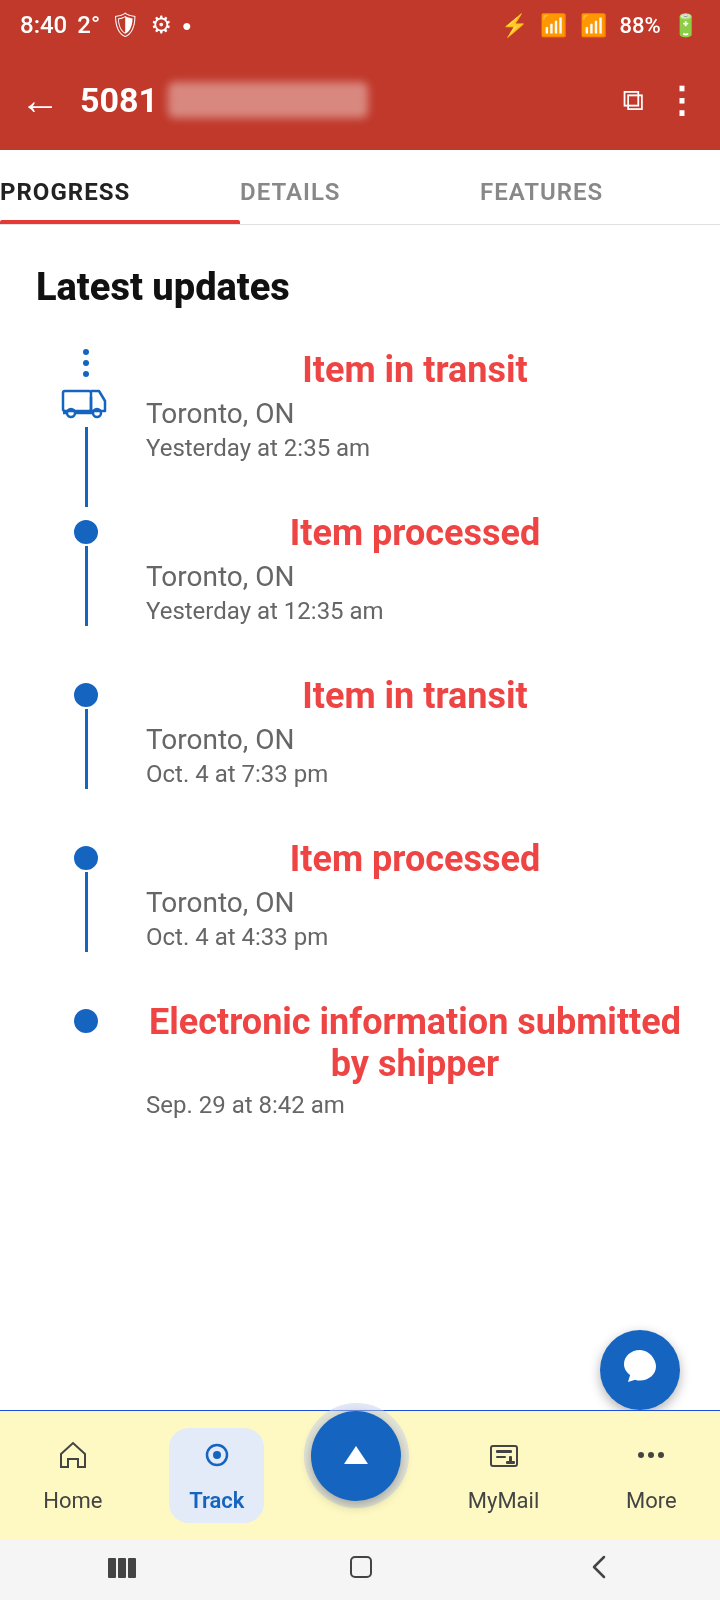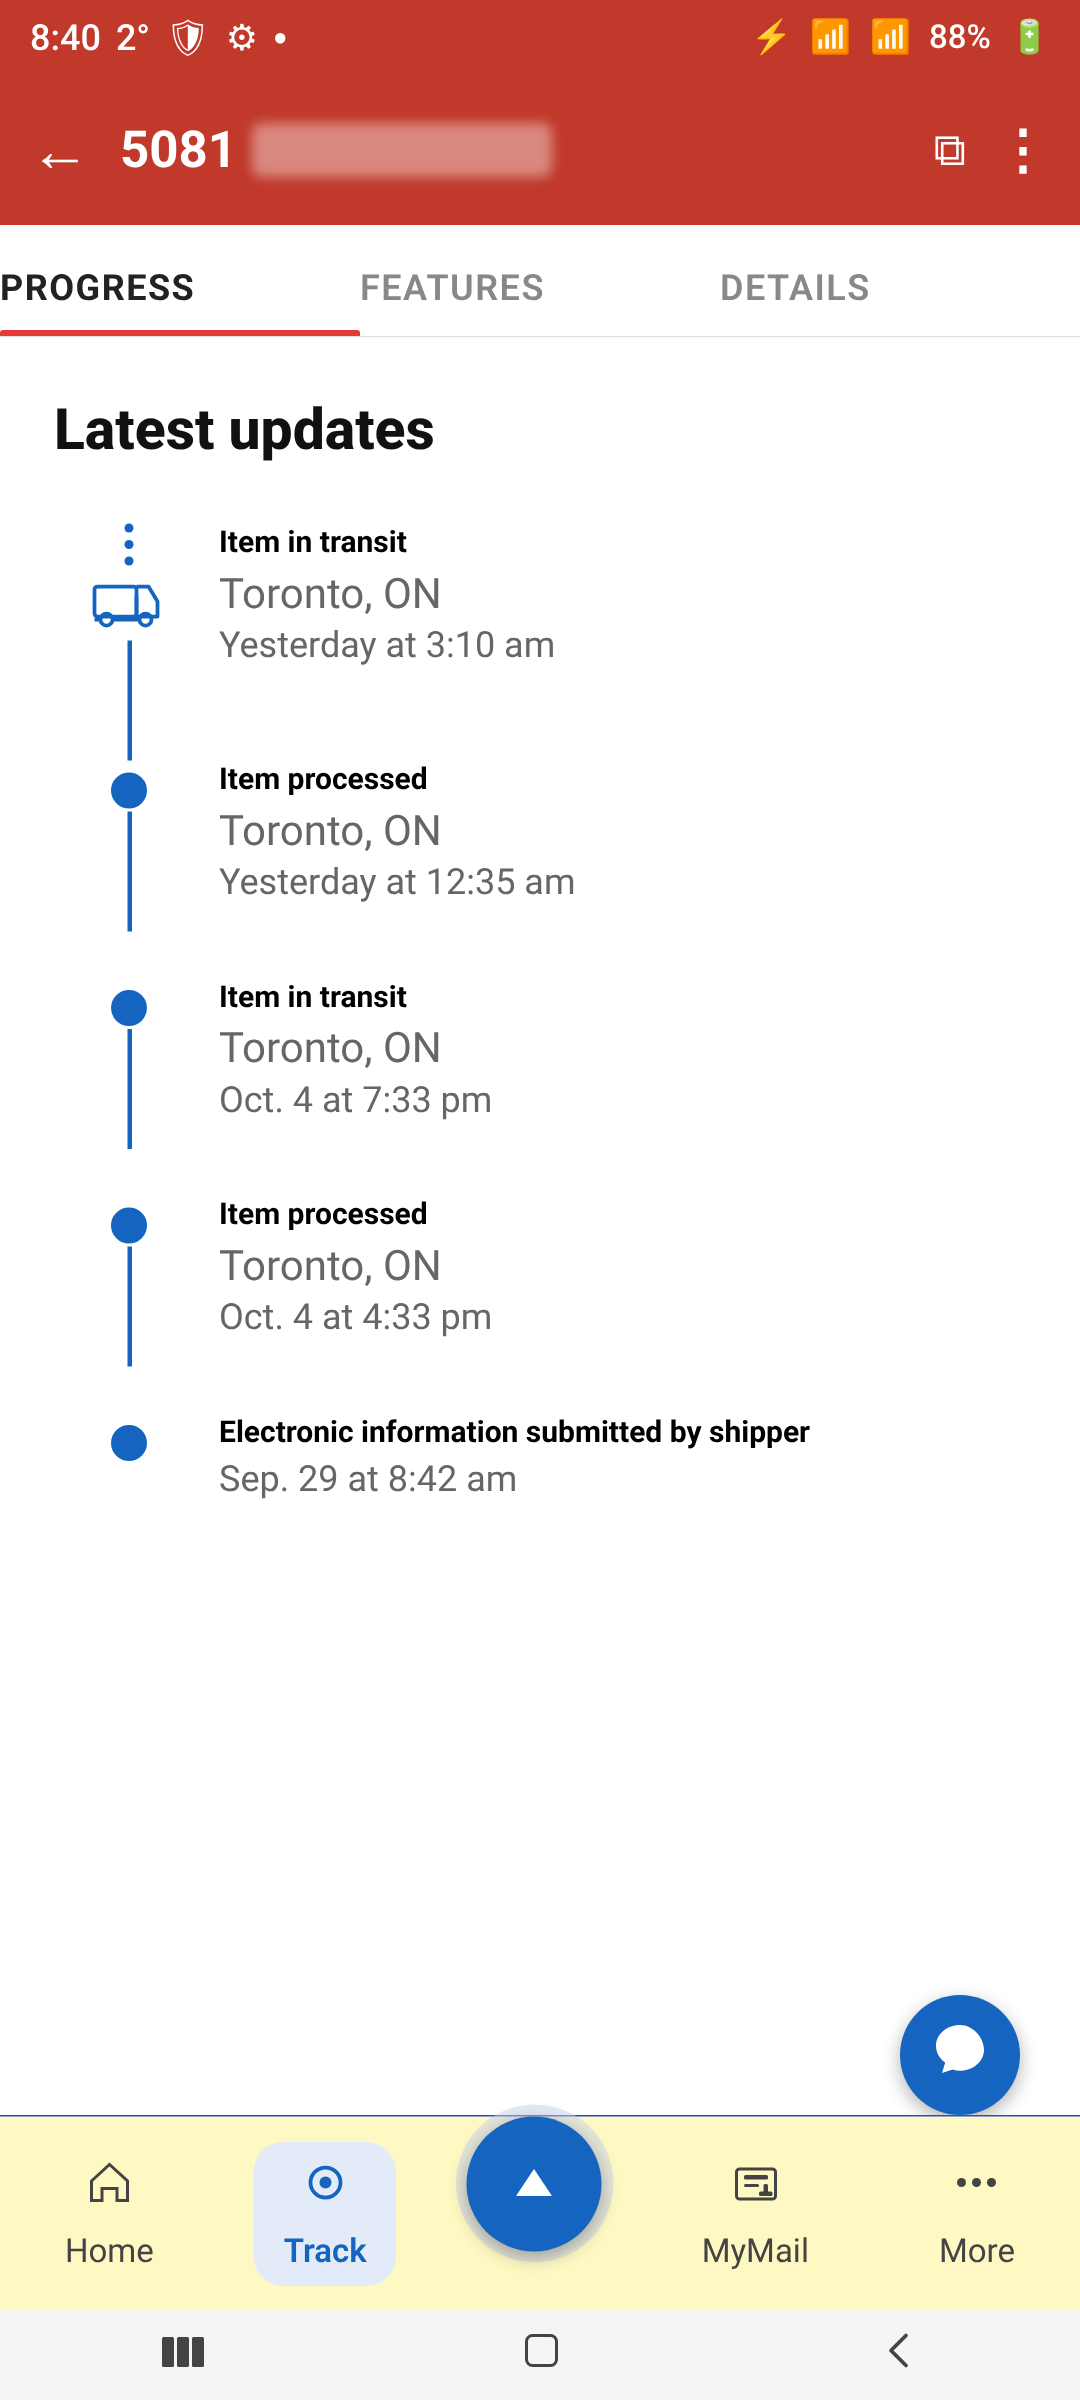--- a/index.html
+++ b/index.html
@@ -181,24 +181,25 @@
       background: #1565c0;
     }
 
     .timeline-content {
       padding-left: 30px;
       padding-bottom: 50px;
       flex: 1;
     }
 
     .event-title {
-      font-size: 20px;
+      font-size: 36px;
       font-weight: 700;
-      color: #000000;
+      color: #ef4444;
       margin-bottom: 6px;
+      text-align: center;
     }
     .event-location {
       font-size: 28px;
       color: #666;
       margin-bottom: 4px;
     }
     .event-time {
       font-size: 24px;
       color: #666;
     }
@@ -337,24 +338,24 @@
     <span class="icon-btn" style="font-size:30px;">⧉</span>
     <span class="icon-btn" style="font-size:36px; font-weight:900;">⋮</span>
   </div>
 </div>
 
 <div class="tab-bar">
   <div class="tab active">
     <span>PROGRESS</span>
   </div>
   <div class="tab">
+    <span>DETAILS</span>
+  </div>
+  <div class="tab">
     <span>FEATURES</span>
-  </div>
-  <div class="tab">
-    <span>DETAILS</span>
   </div>
 </div>
 
 <div class="main-content">
   <div class="section-title">Latest updates</div>
 
   <div class="timeline">
 
     <div class="timeline-item">
       <div class="timeline-left">
@@ -371,21 +372,21 @@
             <circle cx="36" cy="30" r="4" stroke="#1565c0" stroke-width="2.5" fill="none"></circle>
             <line x1="14" y1="30" x2="32" y2="30" stroke="#1565c0" stroke-width="2.5"></line>
             <line x1="6" y1="30" x2="2" y2="30" stroke="#1565c0" stroke-width="2.5"></line>
           </svg>
         </div>
         <div class="timeline-line" style="min-height:80px;"></div>
       </div>
       <div class="timeline-content">
         <div class="event-title">Item in transit</div>
         <div class="event-location">Toronto, ON</div>
-        <div class="event-time">Yesterday at 3:10 am</div>
+        <div class="event-time">Yesterday at 2:35 am</div>
       </div>
     </div>
 
     <div class="timeline-item">
       <div class="timeline-left">
         <div class="timeline-dot"></div>
         <div class="timeline-line" style="min-height:80px;"></div>
       </div>
       <div class="timeline-content">
         <div class="event-title">Item processed</div>

